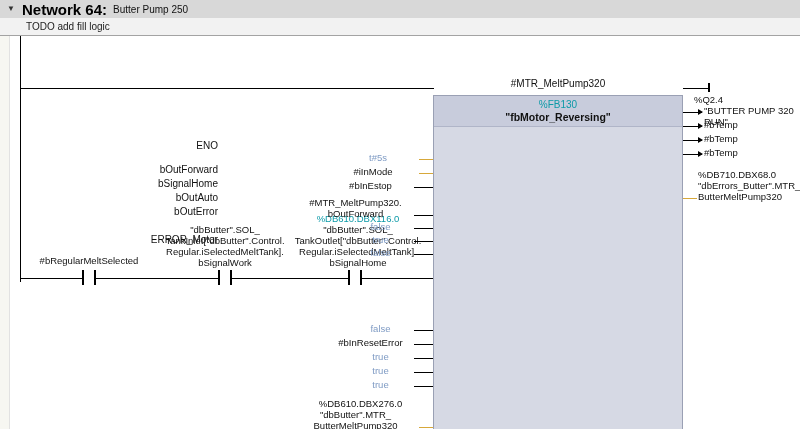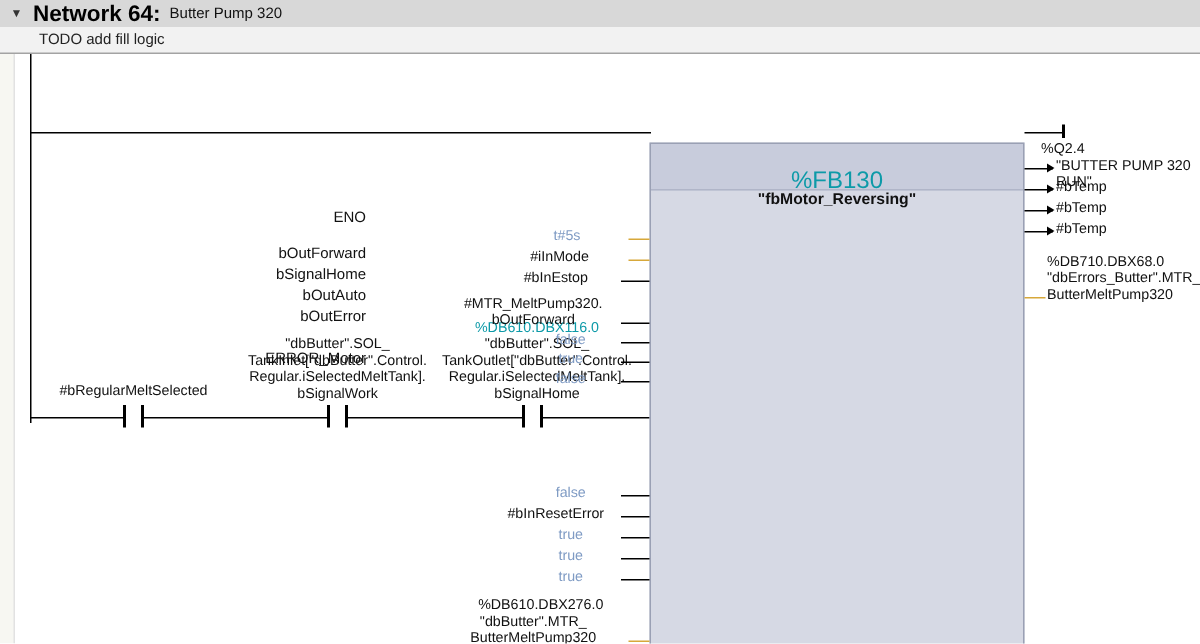--- a/index.html
+++ b/index.html
@@ -59,31 +59,31 @@
   .fb{
     position:absolute;left:433px;top:59px;width:250px;height:337px;
     background:#d6d9e4;border:1px solid #9aa0b4;
     box-sizing:border-box;
   }
   .fb-head{
     position:absolute;left:0;top:0;width:100%;height:31px;
     background:#c8ccdc;border-bottom:1px solid #b0b5c8;
     box-sizing:border-box;text-align:center;
   }
-  .fb-fb{font-size:16px;color:#0d9aa8;line-height:13px;margin-top:18px;}
+  .fb-fb{font-size:10px;color:#0d9aa8;line-height:13px;margin-top:2px;}
   .fb-type{font-size:10.5px;font-weight:bold;color:#111;line-height:13px;}
 
   .instname{
     position:absolute;left:433px;top:42px;width:250px;text-align:center;
     font-size:10px;color:#111;
   }
 
   
   .pin{position:absolute;font-size:10px;color:#111;white-space:nowrap;}
-  .pin.r{right:438px;text-align:right;}
+  .pin.r{right:464px;text-align:right;}
 
   
   .op-l{position:absolute;text-align:center;font-size:9.5px;line-height:11px;color:#111;white-space:pre-line;}
   .op-r{position:absolute;text-align:left;font-size:9.5px;line-height:11px;color:#111;white-space:pre-line;}
   .lit{color:#7f9bc4;}
 
   
   .stub{position:absolute;height:1.4px;background:#000;}
   .stub.yellow{background:#d7a83a;height:1.6px;}
   .stub.arrow::after{
@@ -93,21 +93,21 @@
   .tick{position:absolute;width:1.6px;height:9px;background:#000;}
 </style>
 </head>
 <body>
 
 <div id="root">
 
   <div class="net-bar">
     <div class="net-arrow">▼</div>
     <div class="net-title">Network 64:</div>
-    <div class="net-name">Butter Pump 320</div>
+    <div class="net-name">Butter Pump 250</div>
   </div>
 
   <div class="net-comment">
     <span>TODO add fill logic</span>
   </div>
 
   <div class="canvas">
 
     <div class="gutter"></div>
 
@@ -138,20 +138,21 @@
     <div class="contact" style="left:348px;top:234px;">
       <div class="bar l"></div>
       <div class="bar r"></div>
     </div>
     <div class="contact-label addr" style="left:288px;top:177px;width:140px;">%DB610.DBX116.0</div>
     <div class="contact-label" style="left:283px;top:188px;width:150px;">"dbButter".SOL_
 TankOutlet["dbButter".Control.
 Regular.iSelectedMeltTank].
 bSignalHome</div>
 
+    <div class="instname">#MTR_MeltPump320</div>
 
     <div class="fb">
       <div class="fb-head">
         <div class="fb-fb">%FB130</div>
         <div class="fb-type">"fbMotor_Reversing"</div>
       </div>
 
       <div class="pin r" style="top:44px;">ENO</div>
 
       <div class="pin r" style="top:68px;">bOutForward</div>

